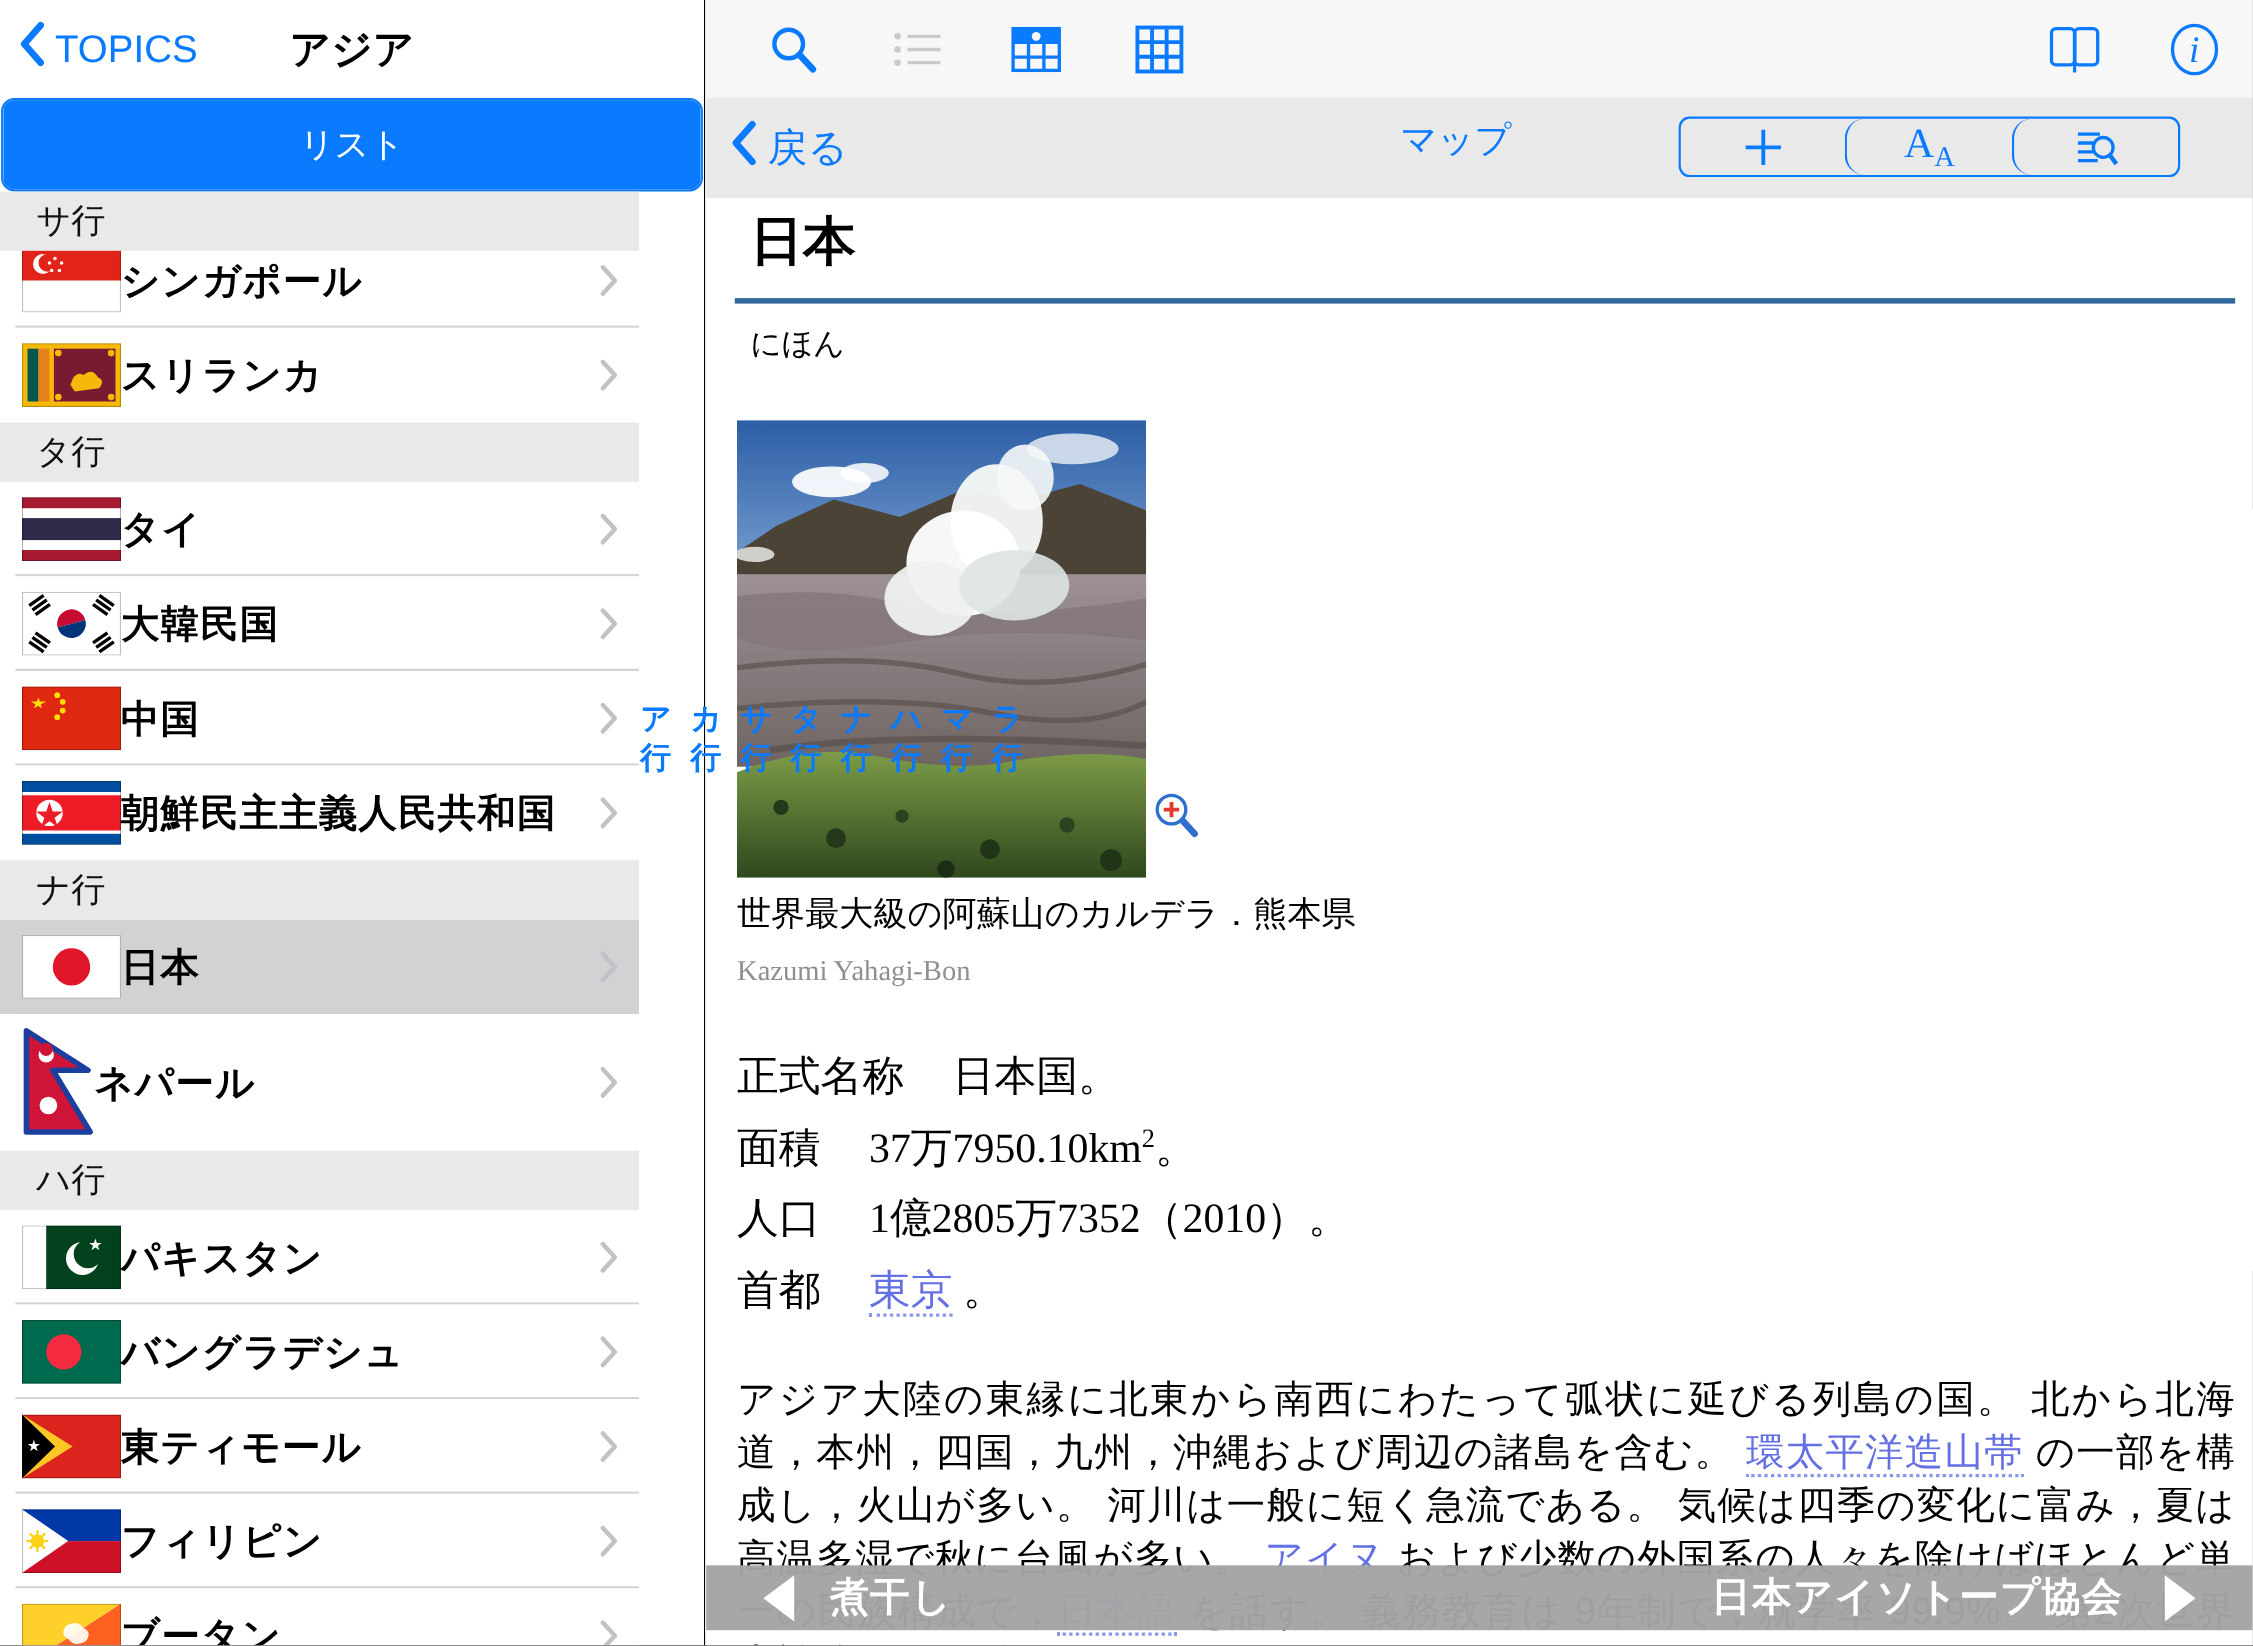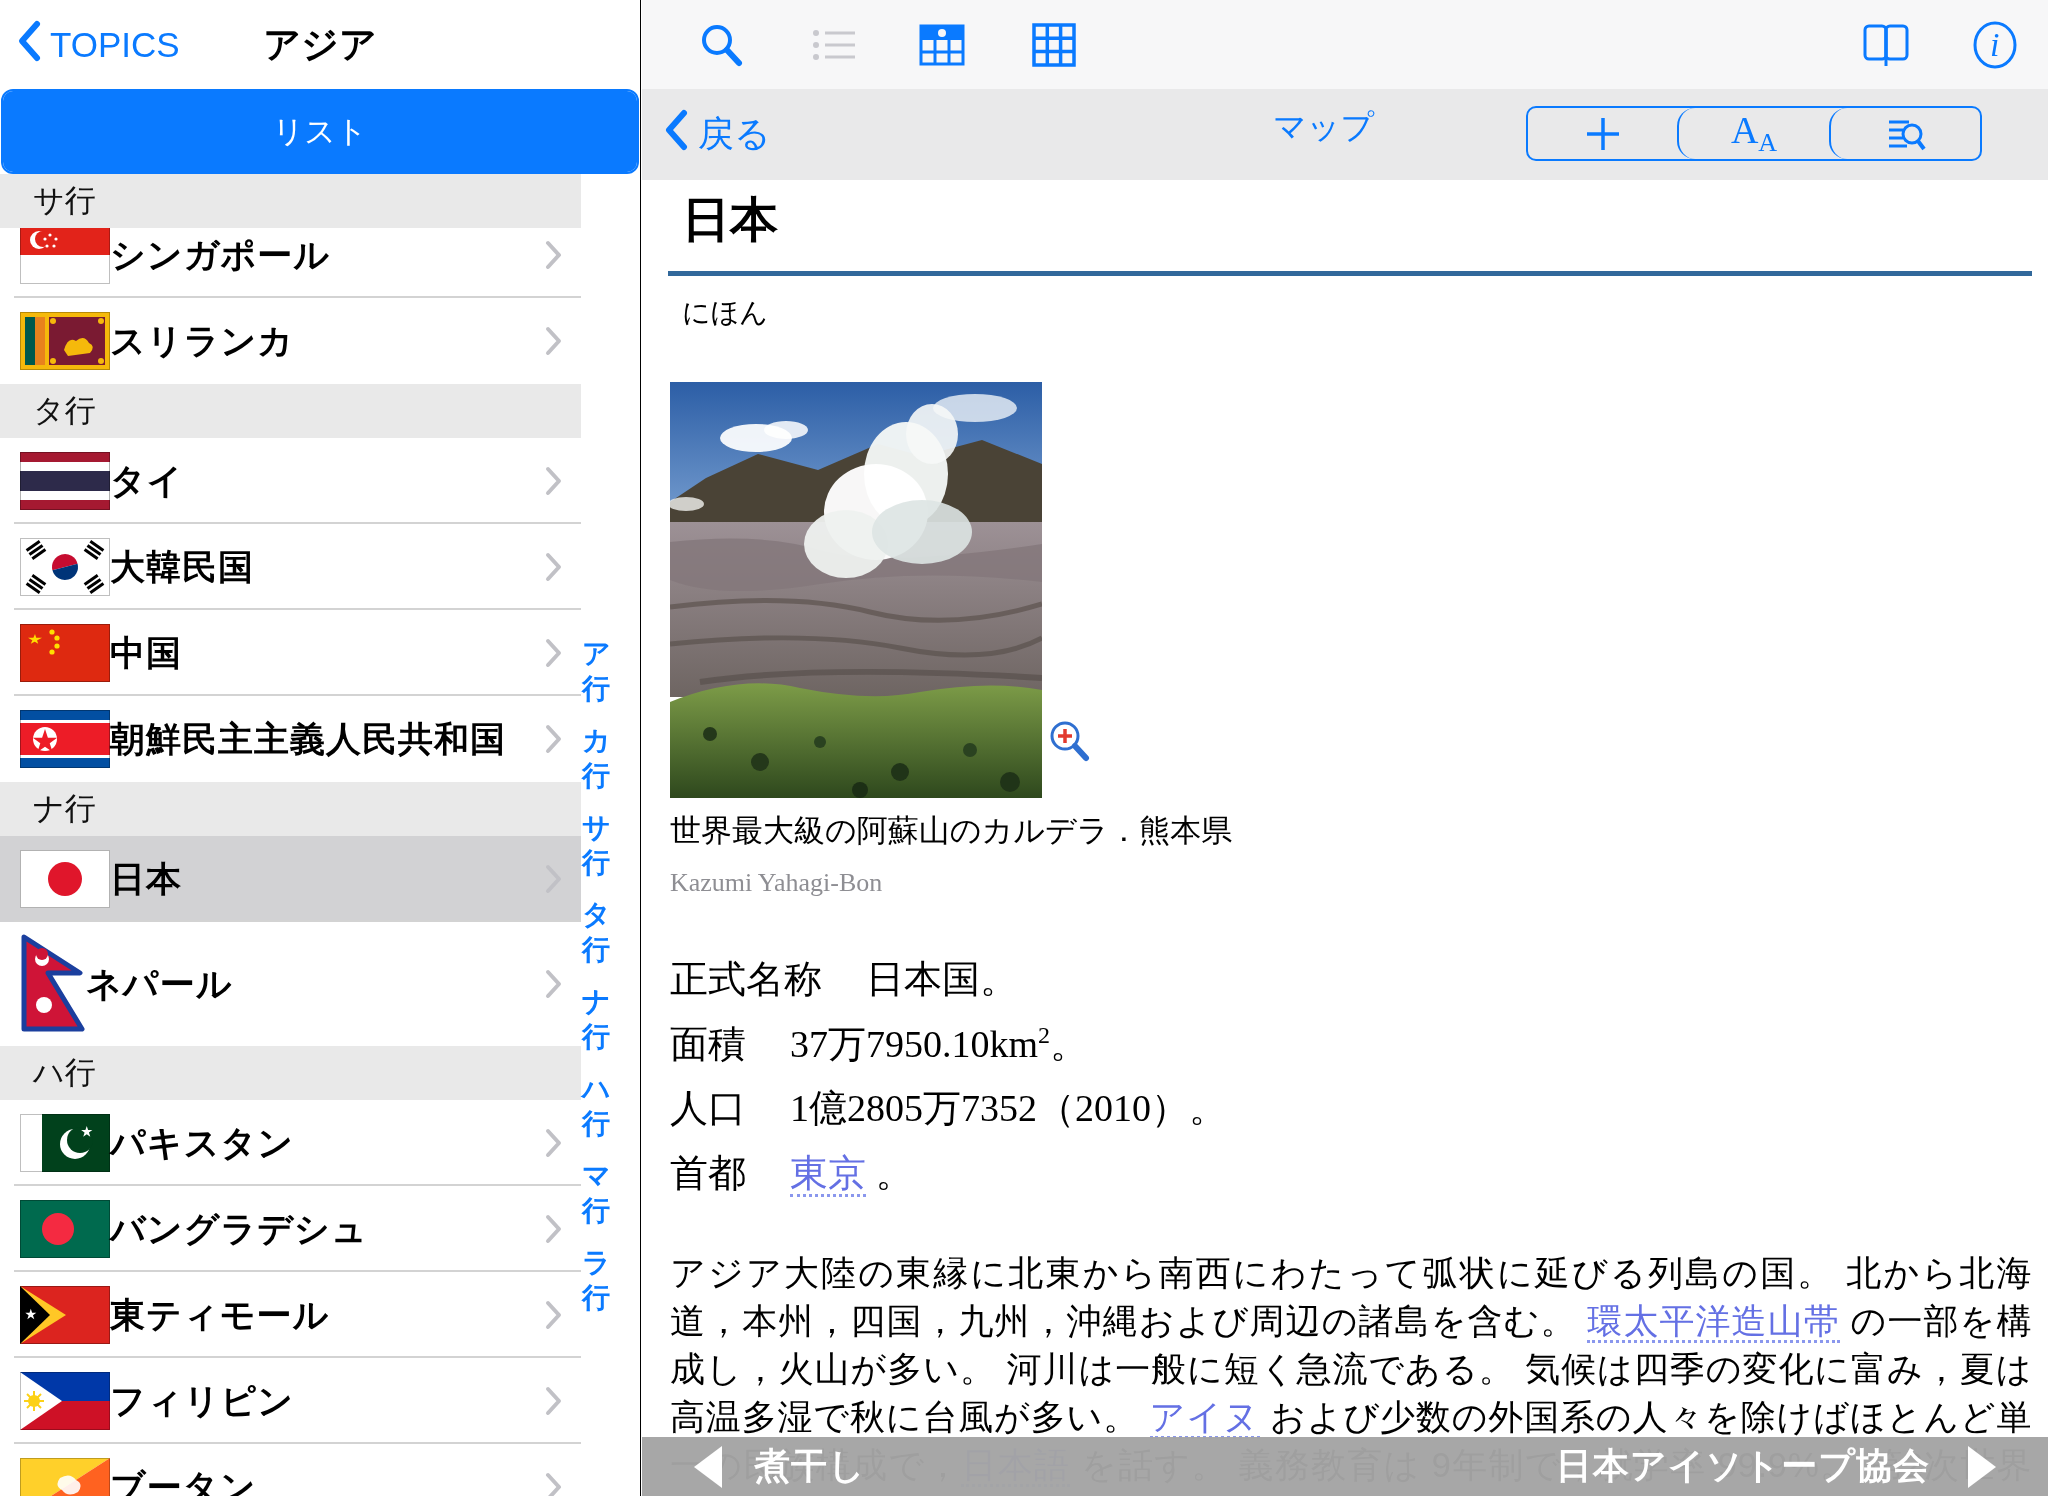--- a/index.html
+++ b/index.html
@@ -22,21 +22,21 @@
   .country-row{position:relative;z-index:1;height:86px;display:flex;align-items:center;padding-left:20px;background:#fff;cursor:pointer;}
   .country-row.row-tall{height:124px;}
   .country-row.selected{background:#d2d2d4;}
   .country-row.clip-top{margin-top:-16px;}
   .country-row.divided::after{content:"";position:absolute;left:14px;right:0;bottom:0;height:2px;background:#d3d3d3;}
   .flag{flex:0 0 auto;display:block;line-height:0;}
   .flag svg{display:block;}
   .country-label{font-size:35px;font-weight:600;letter-spacing:1px;}
   .row-chev{position:absolute;right:18px;top:50%;transform:translateY(-50%);line-height:0;}
 
-  .index-bar{position:absolute;right:6px;top:636px;width:52px;display:flex;flex-direction:column;gap:17px;z-index:3;}
+  .index-bar{position:absolute;right:6px;top:636px;width:52px;display:flex;flex-direction:row;gap:17px;z-index:3;}
   .index-item{color:#0a7aff;font-size:28px;font-weight:600;line-height:35px;text-align:left;cursor:pointer;}
 
   
   .main{position:absolute;left:642px;top:0;right:0;height:100%;background:#fff;}
   .toolbar1{position:absolute;top:0;left:0;right:0;height:89px;background:#f7f7f8;}
   .tb-icon{position:absolute;top:0;height:89px;display:flex;align-items:center;cursor:pointer;line-height:0;}
   .toolbar2{position:absolute;top:89px;left:0;right:0;height:91px;background:#e9e9ea;}
   .back2{position:absolute;left:22px;top:0;height:91px;display:flex;align-items:center;gap:10px;color:#0a7aff;font-size:36px;cursor:pointer;}
   .map-btn{position:absolute;left:631px;top:0;height:76px;display:flex;align-items:center;color:#0a7aff;font-size:33px;cursor:pointer;}
   .segmented{position:absolute;right:66px;top:17px;width:456px;height:55px;display:flex;border:2px solid #0a7aff;border-radius:10px;background:transparent;}
@@ -55,21 +55,21 @@
   .zoom-btn{position:absolute;right:-50px;bottom:34px;cursor:pointer;line-height:0;}
   .caption{font-size:31px;margin-top:12px;white-space:nowrap;padding-left:2px;}
   .credit{font-family:"Liberation Serif","DejaVu Serif",serif;font-size:26px;color:#8e8e93;margin-top:16px;padding-left:2px;}
   .facts{margin-top:58px;font-family:"Liberation Serif","DejaVu Serif",serif;font-size:38px;padding-left:2px;}
   .fact{margin-bottom:17px;line-height:1.25;}
   .fact-term{margin-right:44px;}
   .fact sup{font-size:24px;}
   .paragraph{margin-top:52px;font-size:35px;line-height:48px;text-align:justify;letter-spacing:0.5px;padding-left:2px;}
   a.doclink{color:#6470e4;text-decoration:none;border-bottom:3px dotted rgba(109,125,232,.8);cursor:pointer;}
 
-  .bottom-bar{position:absolute;left:0;right:0;bottom:0;height:59px;background:rgba(164,164,164,.97);z-index:5;}
+  .bottom-bar{position:absolute;left:0;right:0;bottom:14px;height:59px;background:rgba(164,164,164,.97);z-index:5;}
   .tri-left{position:absolute;left:52px;top:9px;width:0;height:0;border-top:21px solid transparent;border-bottom:21px solid transparent;border-right:28px solid #fff;cursor:pointer;}
   .tri-right{position:absolute;right:52px;top:9px;width:0;height:0;border-top:21px solid transparent;border-bottom:21px solid transparent;border-left:28px solid #fff;cursor:pointer;}
   .bar-prev{position:absolute;left:112px;top:0;height:59px;display:flex;align-items:center;color:#fff;font-size:36px;font-weight:600;cursor:pointer;letter-spacing:1px;}
   .bar-next{position:absolute;right:118px;top:0;height:59px;display:flex;align-items:center;color:#fff;font-size:36px;font-weight:600;cursor:pointer;letter-spacing:1px;}
 </style>
 </head>
 <body>
 
 <div id="app">
 

